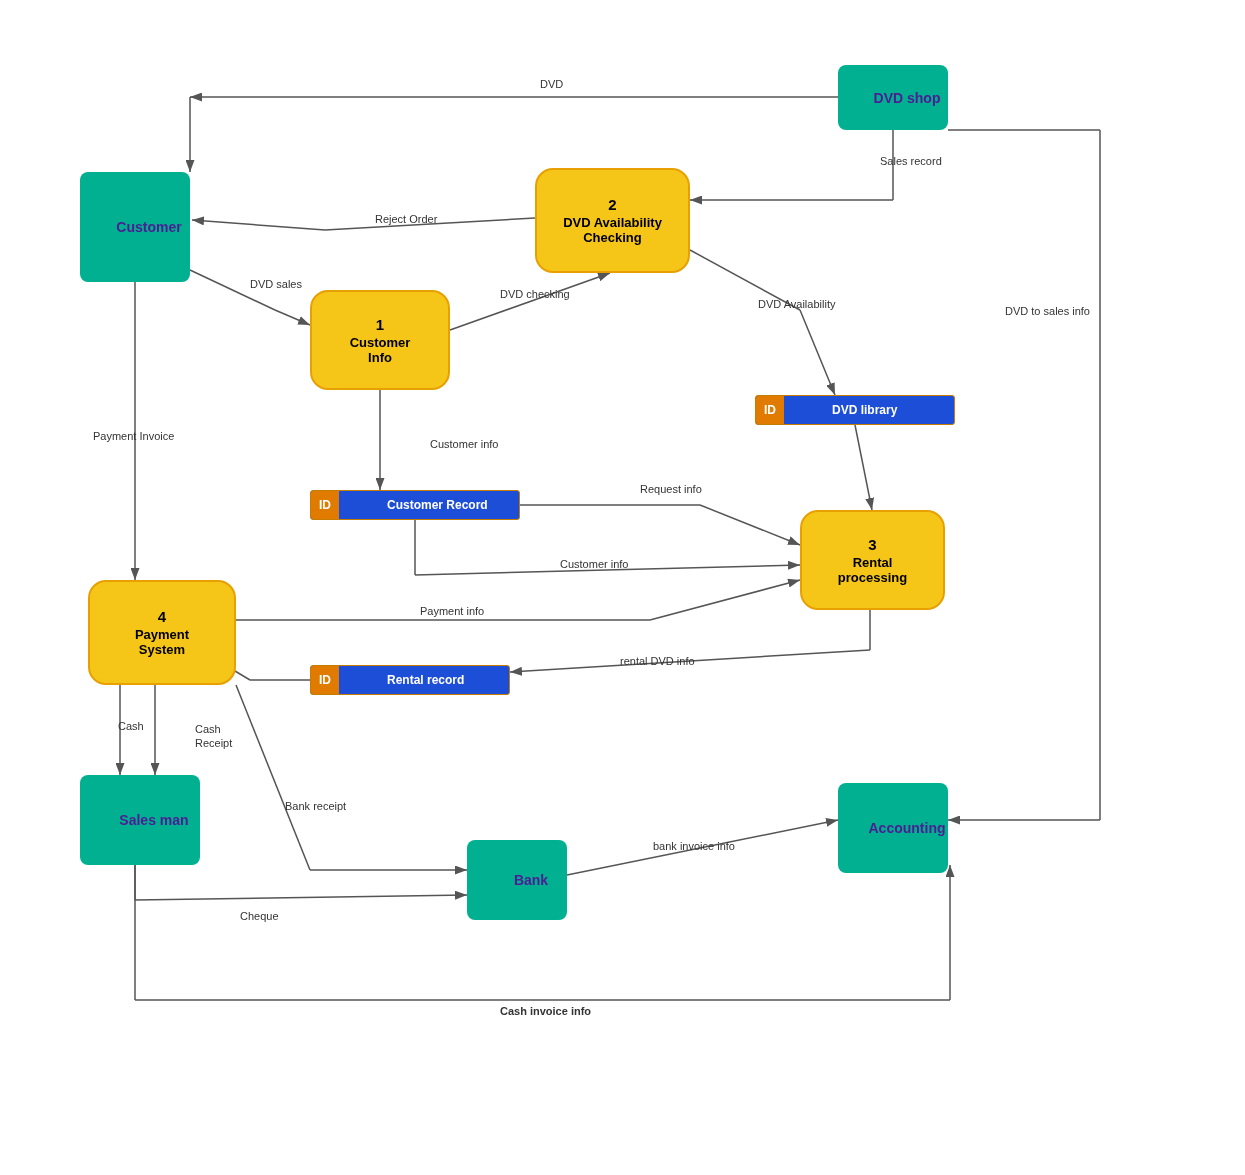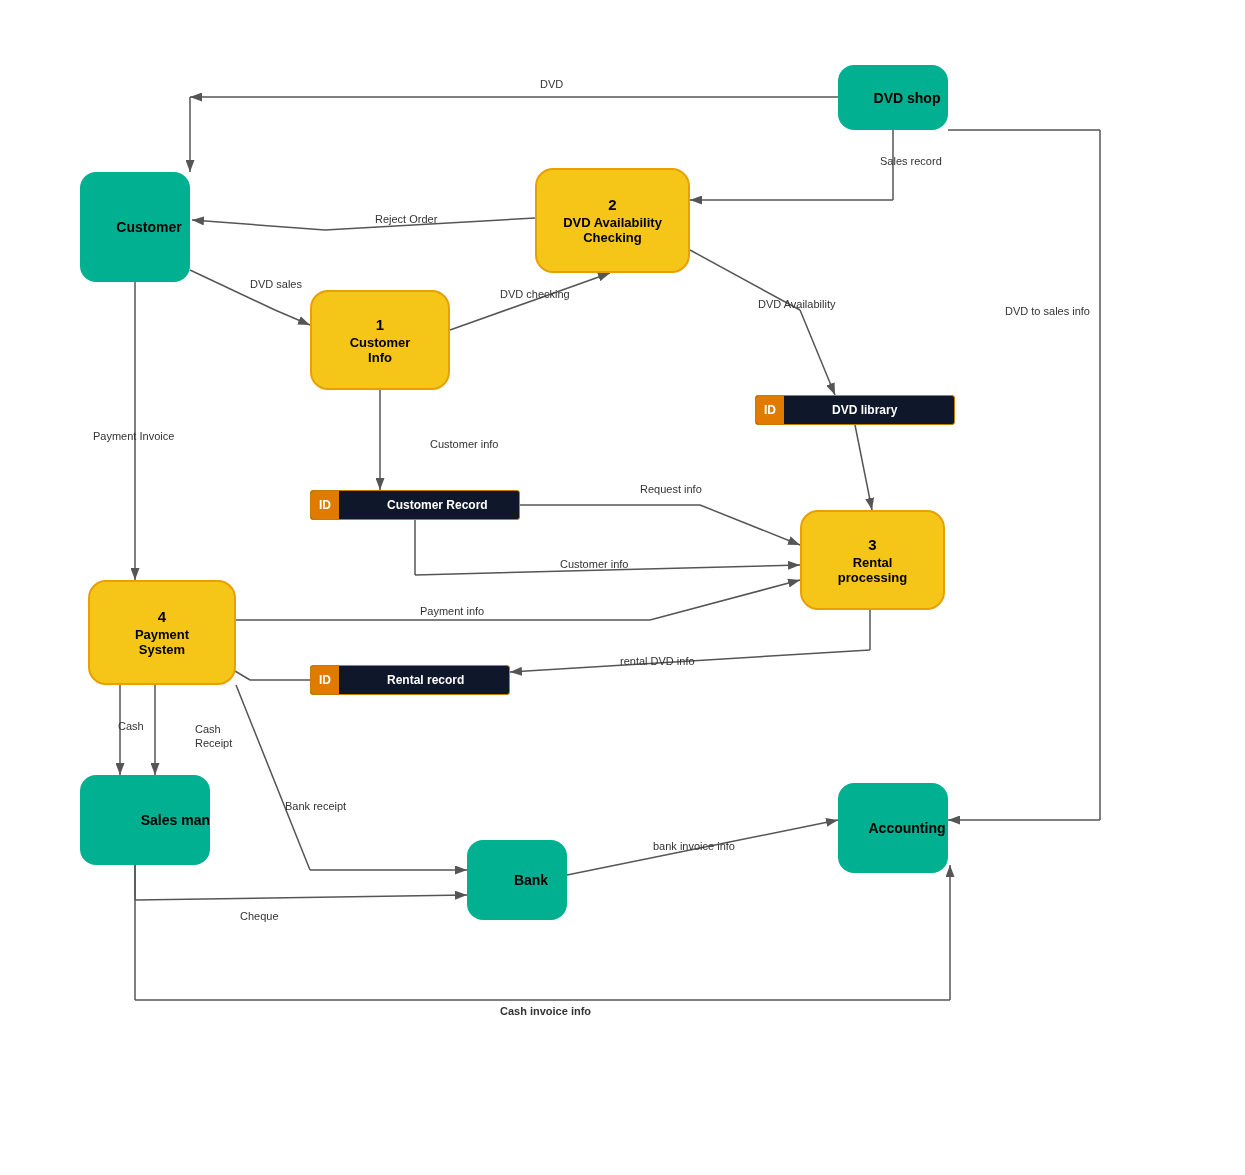--- a/index.html
+++ b/index.html
@@ -3,28 +3,28 @@
   <meta charset="utf-8">
   <style>
     * { box-sizing: border-box; margin: 0; padding: 0; }
     body { background: #fff; font-family: Arial, sans-serif; font-size: 13px; }
     #diagram { position: relative; width: 1245px; height: 1175px; overflow: hidden; }
 
     
     .ext-box {
       position: absolute;
       background: #00b090;
-      color: #000000;
+      color: #4c1d95;
       display: flex;
       align-items: center;
       justify-content: center;
       text-align: center;
       font-weight: bold;
       font-size: 14px;
-      border-radius: 16px;
+      border-radius: 8px;
       padding-left: 28px;
     }
 
     
     .proc-box {
       position: absolute;
       background: #f5c518;
       border: 2.5px solid #e8a000;
       border-radius: 18px;
       display: flex;
@@ -37,21 +37,21 @@
     }
     .proc-box .proc-num {
       font-size: 15px;
       font-weight: bold;
       margin-bottom: 2px;
     }
 
     
     .store-box {
       position: absolute;
-      background: #0f172a;
+      background: #1d4ed8;
       border: 1.5px solid #c47d00;
       display: flex;
       align-items: center;
       height: 30px;
       border-radius: 3px;
     }
     .store-id {
       background: #e07b00;
       color: #fff;
       padding: 0 8px;
@@ -160,21 +160,21 @@
   </svg>
 
   <div class="ext-box" style="left:838px; top:65px; width:110px; height:65px;">
     <span>DVD shop</span>
   </div>
 
   <div class="ext-box" style="left:80px; top:172px; width:110px; height:110px;">
     <span>Customer</span>
   </div>
 
-  <div class="ext-box" style="left:80px; top:775px; width:130px; height:90px;justify-content:flex-end;">
+  <div class="ext-box" style="left:80px; top:775px; width:120px; height:90px;">
     <span>Sales man</span>
   </div>
 
   <div class="ext-box" style="left:467px; top:840px; width:100px; height:80px;">
     <span>Bank</span>
   </div>
 
   <div class="ext-box" style="left:838px; top:775px; width:110px; height:90px;margin-top:8px;">
     <span>Accounting</span>
   </div>

